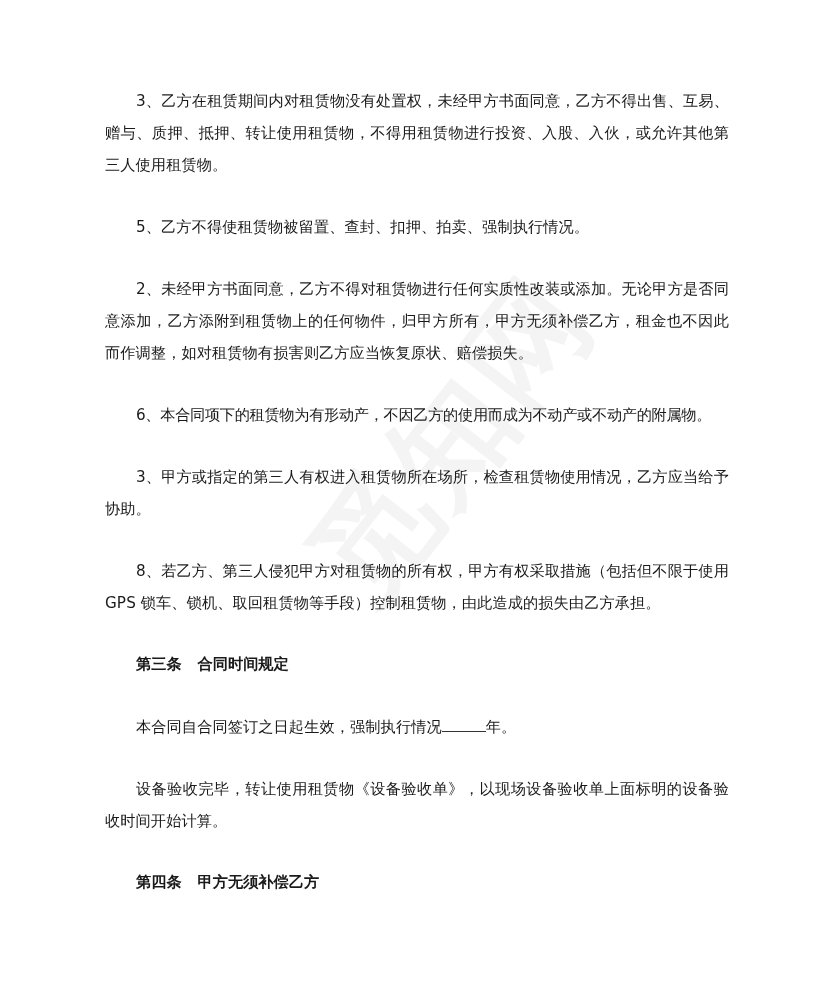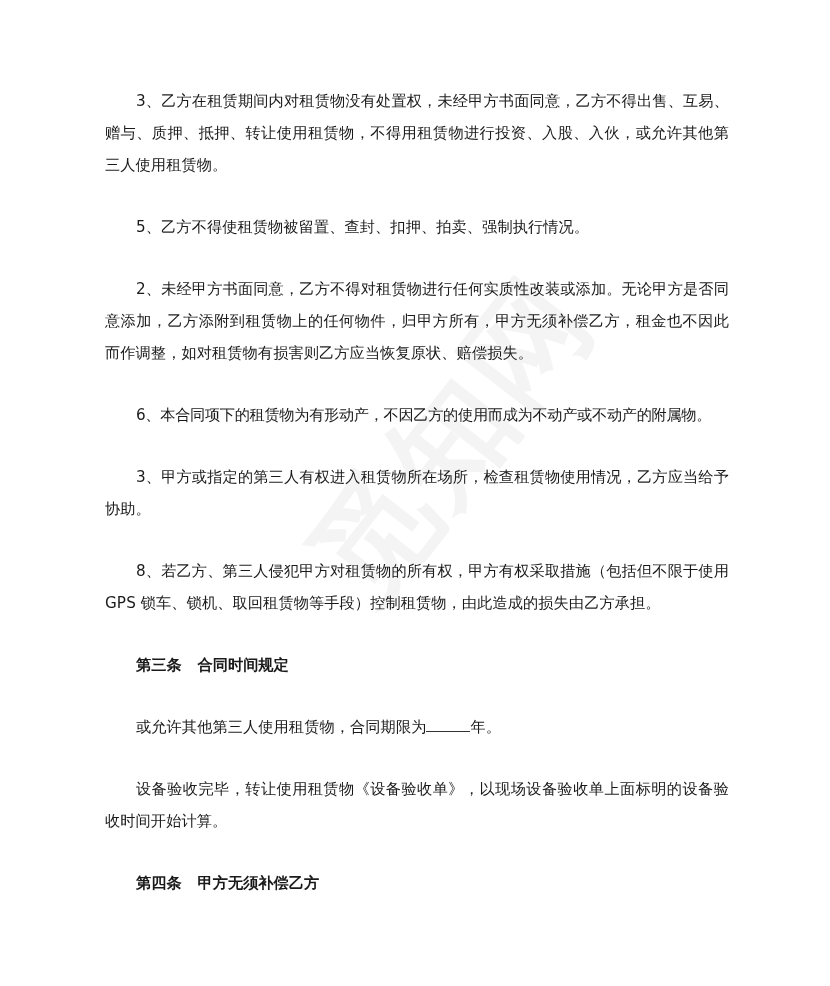--- a/index.html
+++ b/index.html
@@ -28,20 +28,21 @@
       text-align: justify;
       margin: 1px 0 30px 0;
       letter-spacing: 0.1px;
     }
     .heading {
       font-size: 15.2px;
       line-height: 32px;
       font-weight: bold;
       text-indent: 31px;
       margin: 0 0 30px 0;
+      font-family: Liberation Mono, monospace;
     }
     .heading .gap {
       display: inline-block;
       width: 16px;
     }
     .blank {
       display: inline-block;
       width: 44px;
       border-bottom: 1px solid #333;
       height: 14px;
@@ -72,21 +73,21 @@
   <p class="para">2、未经甲方书面同意，乙方不得对租赁物进行任何实质性改装或添加。无论甲方是否同意添加，乙方添附到租赁物上的任何物件，归甲方所有，甲方无须补偿乙方，租金也不因此而作调整，如对租赁物有损害则乙方应当恢复原状、赔偿损失。</p>
   <p class="para" style="letter-spacing:-0.3px;">6、本合同项下的租赁物为有形动产，不因乙方的使用而成为不动产或不动产的附属物。</p>
   <p class="para">3、甲方或指定的第三人有权进入租赁物所在场所，检查租赁物使用情况，乙方应当给予协助。</p>
   <p class="para">8、若乙方、第三人侵犯甲方对租赁物的所有权，甲方有权采取措施（包括但不限于使用 GPS 锁车、锁机、取回租赁物等手段）控制租赁物，由此造成的损失由乙方承担。</p>
 
   <p class="heading">
     <span>第三条</span><span class="gap"></span><span>合同时间规定</span>
   </p>
 
   <p class="para">
-    <span>或允许其他第三人使用租赁物，合同期限为</span><span class="blank"></span><span>年。</span>
+    <span>本合同自合同签订之日起生效，强制执行情况</span><span class="blank"></span><span>年。</span>
   </p>
 
   <p class="para">设备验收完毕，转让使用租赁物《设备验收单》，以现场设备验收单上面标明的设备验收时间开始计算。</p>
 
   <p class="heading">
     <span>第四条</span><span class="gap"></span><span>甲方无须补偿乙方</span>
   </p>
 </div>
 
 </body></html>

